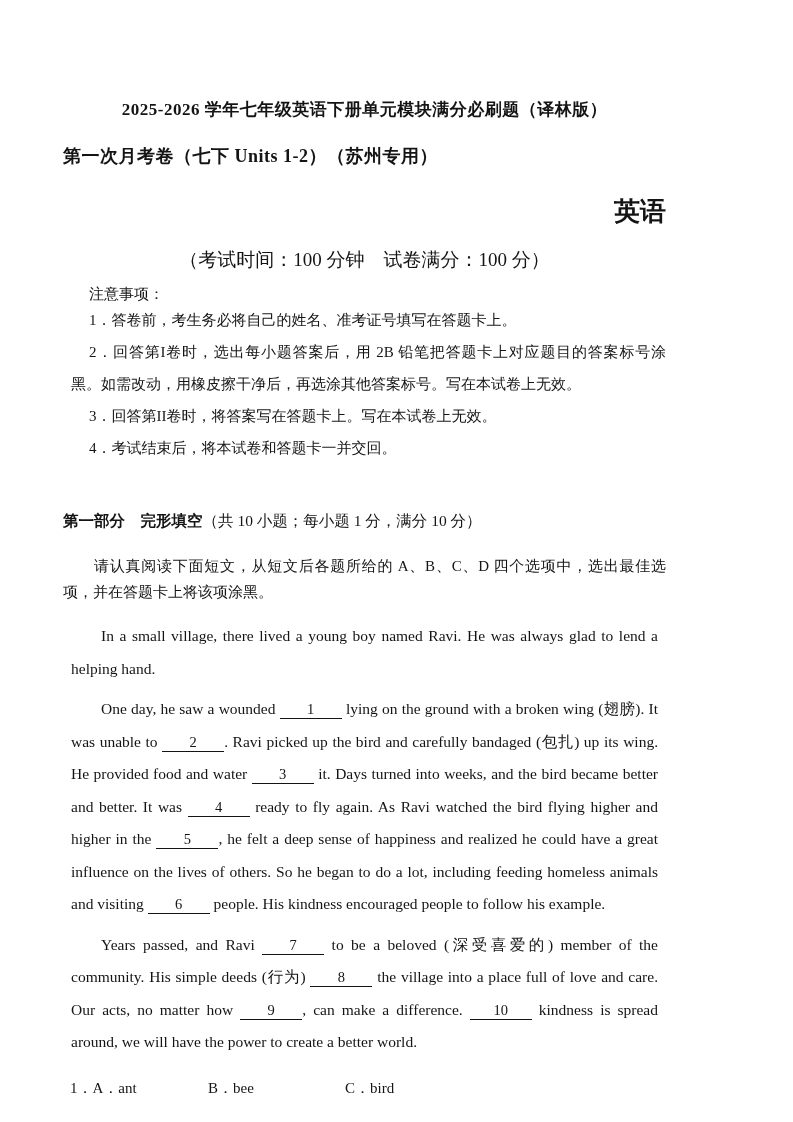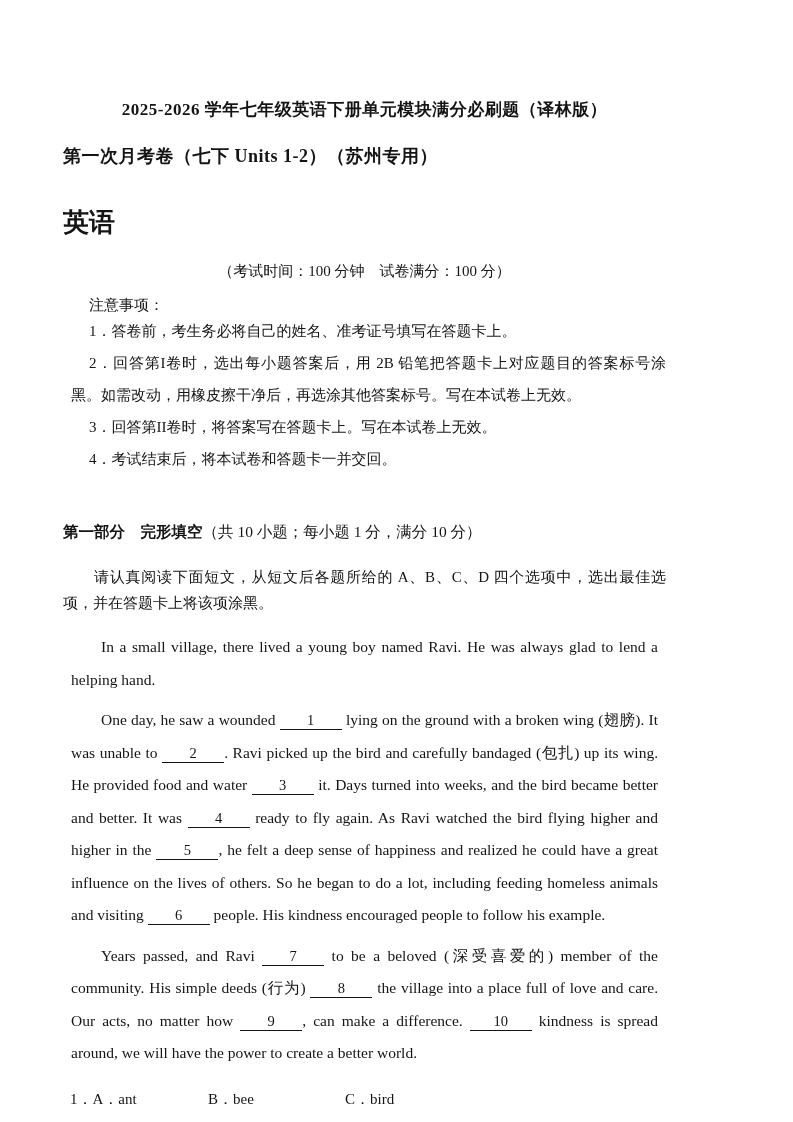--- a/index.html
+++ b/index.html
@@ -27,29 +27,29 @@
   }
   .title-line2 {
     text-align: left;
     font-weight: bold;
     font-size: 18px;
     line-height: 26px;
     margin-top: 21px;
     letter-spacing: 0.5px;
   }
   .subject-title {
-    text-align: left;
+    text-align: right;
     font-weight: bold;
     font-size: 26px;
     line-height: 30px;
-    margin-top: 39px;
+    margin-top: 28px;
   }
   .exam-info {
     text-align: center;
-    font-size: 15px;
+    font-size: 19px;
     line-height: 20px;
     margin-top: 23px;
   }
   .notes {
     margin-top: 14px;
     font-size: 15px;
   }
   .notes-heading {
     margin-left: 26px;
     line-height: 20px;

